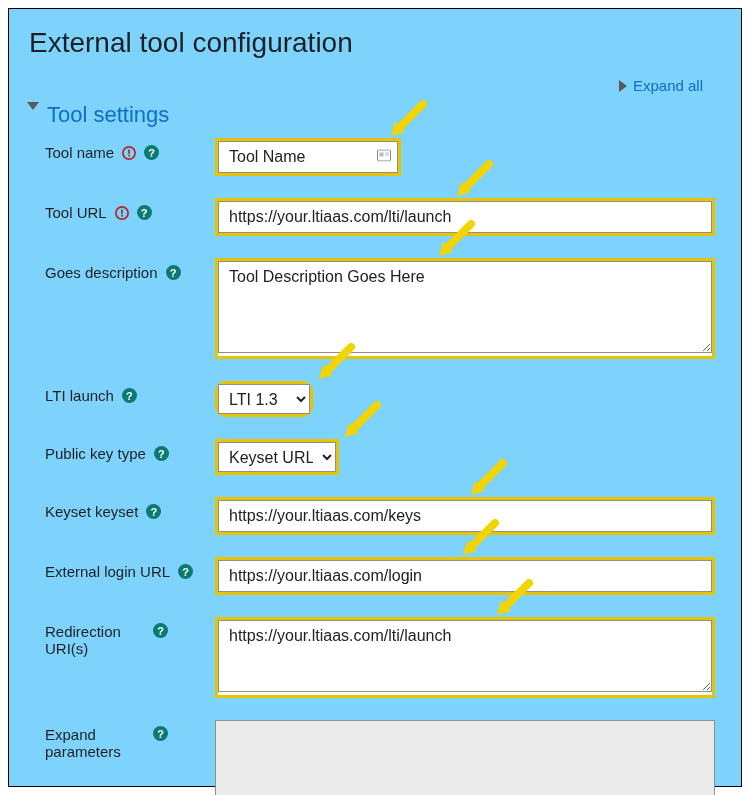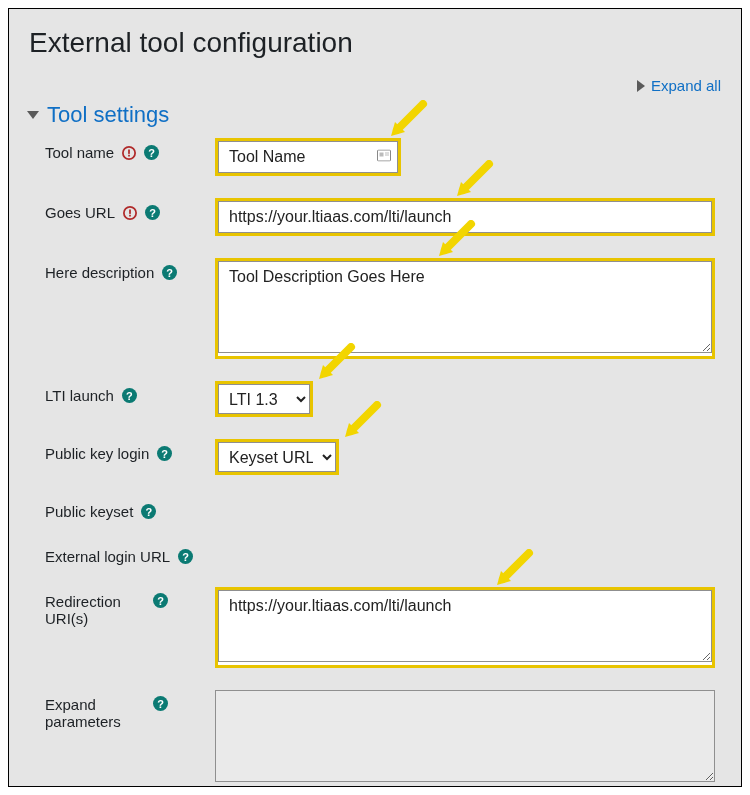--- a/index.html
+++ b/index.html
@@ -10,47 +10,46 @@
   }
   body {
     width: 750px;
     height: 795px;
     padding: 8px;
     font-family: -apple-system, "Segoe UI", Arial, sans-serif;
     font-size: 15px;
     color: #1d2125;
   }
   .panel {
-    background: #e5e5e5;
+    background: #7dd3fc;
     border: 1px solid #000;
     width: 100%;
     height: 100%;
     padding: 14px 18px;
     position: relative;
   }
   .page-title {
     font-size: 28px;
     font-weight: 400;
     margin: 4px 0 18px 2px;
   }
   .expand-row {
     display: flex;
     justify-content: flex-end;
-    margin: 0 2px 8px 0;
+    margin: 0 20px 8px 0;
   }
   .expand-link {
     color: #0f6fc5;
     font-size: 15px;
     display: inline-flex;
     align-items: center;
     gap: 6px;
   }
   .section-header {
     display: flex;
-    align-items: center;
     gap: 8px;
     margin: 0 0 10px 0;
   }
   .section-title {
     color: #0f6fc5;
     font-size: 22px;
     font-weight: 400;
   }
   .tri {
     width: 0; height: 0;
@@ -201,21 +200,21 @@
           <svg viewBox="0 0 44 44">
               <path d="M38 4 L12 30" stroke="#f2d500" stroke-width="8" stroke-linecap="round"></path>
               <path d="M6 36 L20 32 L10 22 Z" fill="#f2d500"></path>
             </svg>
         </span>
       </div>
     </div>
 
     <div class="row">
       <div class="label-col">
-        <span class="label-text">Goes URL</span>
+        <span class="label-text">Tool URL</span>
         <span class="req-icon">
           <svg viewBox="0 0 16 16">
               <circle cx="8" cy="8" r="7" fill="none" stroke="#b02a2a" stroke-width="2"></circle>
               <rect x="7" y="4" width="2" height="5" fill="#b02a2a"></rect>
               <rect x="7" y="10" width="2" height="2" fill="#b02a2a"></rect>
             </svg>
         </span>
         <span class="help-icon">?</span>
       </div>
       <div class="field-col">
@@ -226,21 +225,21 @@
           <svg viewBox="0 0 44 44">
               <path d="M38 4 L12 30" stroke="#f2d500" stroke-width="8" stroke-linecap="round"></path>
               <path d="M6 36 L20 32 L10 22 Z" fill="#f2d500"></path>
             </svg>
         </span>
       </div>
     </div>
 
     <div class="row">
       <div class="label-col">
-        <span class="label-text">Here description</span>
+        <span class="label-text">Goes description</span>
         <span class="help-icon">?</span>
       </div>
       <div class="field-col">
         <span class="hilite" style="display:inline-block;">
           <textarea class="ta-full" style="">Tool Description Goes Here</textarea>
         </span>
         <span class="arrow" style="left:218px; top:-38px;">
           <svg viewBox="0 0 44 44">
               <path d="M38 4 L12 30" stroke="#f2d500" stroke-width="8" stroke-linecap="round"></path>
               <path d="M6 36 L20 32 L10 22 Z" fill="#f2d500"></path>
@@ -248,65 +247,87 @@
         </span>
       </div>
     </div>
 
     <div class="row">
       <div class="label-col">
         <span class="label-text">LTI launch</span>
         <span class="help-icon">?</span>
       </div>
       <div class="field-col">
-        <span class="hilite" style="display:inline-block;">
+        <span class="hilite" style="display:inline-block;border-radius:11px;">
           <select class="sel-sm">
             <option>LTI 1.3</option>
           </select>
         </span>
         <span class="arrow" style="left:98px; top:-38px;">
           <svg viewBox="0 0 44 44">
               <path d="M38 4 L12 30" stroke="#f2d500" stroke-width="8" stroke-linecap="round"></path>
               <path d="M6 36 L20 32 L10 22 Z" fill="#f2d500"></path>
             </svg>
         </span>
       </div>
     </div>
 
     <div class="row">
       <div class="label-col">
-        <span class="label-text">Public key login</span>
+        <span class="label-text">Public key type</span>
         <span class="help-icon">?</span>
       </div>
       <div class="field-col">
         <span class="hilite" style="display:inline-block;">
           <select class="sel-md">
             <option>Keyset URL</option>
           </select>
         </span>
         <span class="arrow" style="left:124px; top:-38px;">
           <svg viewBox="0 0 44 44">
               <path d="M38 4 L12 30" stroke="#f2d500" stroke-width="8" stroke-linecap="round"></path>
               <path d="M6 36 L20 32 L10 22 Z" fill="#f2d500"></path>
             </svg>
         </span>
       </div>
     </div>
 
     <div class="row">
       <div class="label-col">
-        <span class="label-text">Public keyset</span>
-        <span class="help-icon">?</span>
+        <span class="label-text">Keyset keyset</span>
+        <span class="help-icon">?</span>
+      </div>
+      <div class="field-col">
+        <span class="hilite" style="display:inline-block;">
+          <input type="text" class="in-full" value="https://your.ltiaas.com/keys" style="">
+        </span>
+        <span class="arrow" style="left:250px; top:-38px;">
+          <svg viewBox="0 0 44 44">
+              <path d="M38 4 L12 30" stroke="#f2d500" stroke-width="8" stroke-linecap="round"></path>
+              <path d="M6 36 L20 32 L10 22 Z" fill="#f2d500"></path>
+            </svg>
+        </span>
       </div>
     </div>
 
     <div class="row">
       <div class="label-col">
         <span class="label-text">External login URL</span>
         <span class="help-icon">?</span>
+      </div>
+      <div class="field-col">
+        <span class="hilite" style="display:inline-block;">
+          <input type="text" class="in-full" value="https://your.ltiaas.com/login" style="">
+        </span>
+        <span class="arrow" style="left:242px; top:-38px;">
+          <svg viewBox="0 0 44 44">
+              <path d="M38 4 L12 30" stroke="#f2d500" stroke-width="8" stroke-linecap="round"></path>
+              <path d="M6 36 L20 32 L10 22 Z" fill="#f2d500"></path>
+            </svg>
+        </span>
       </div>
     </div>
 
     <div class="row">
       <div class="label-col" style="align-items:flex-start;">
         <span class="label-text" style="max-width:100px;">Redirection URI(s)</span>
         <span class="help-icon">?</span>
       </div>
       <div class="field-col">
         <span class="hilite" style="display:inline-block;">

